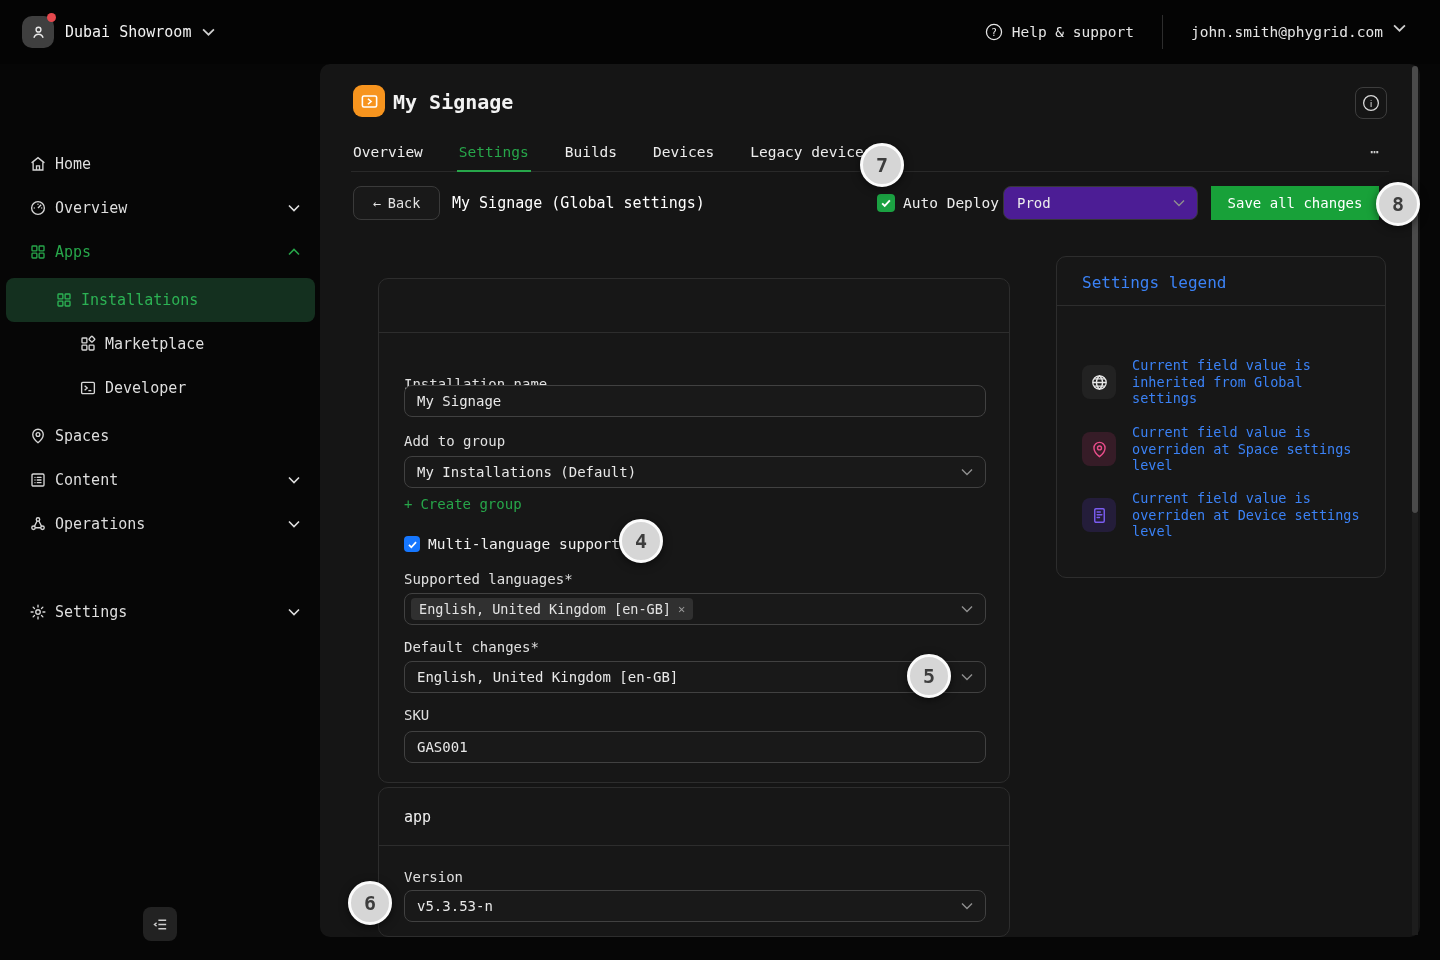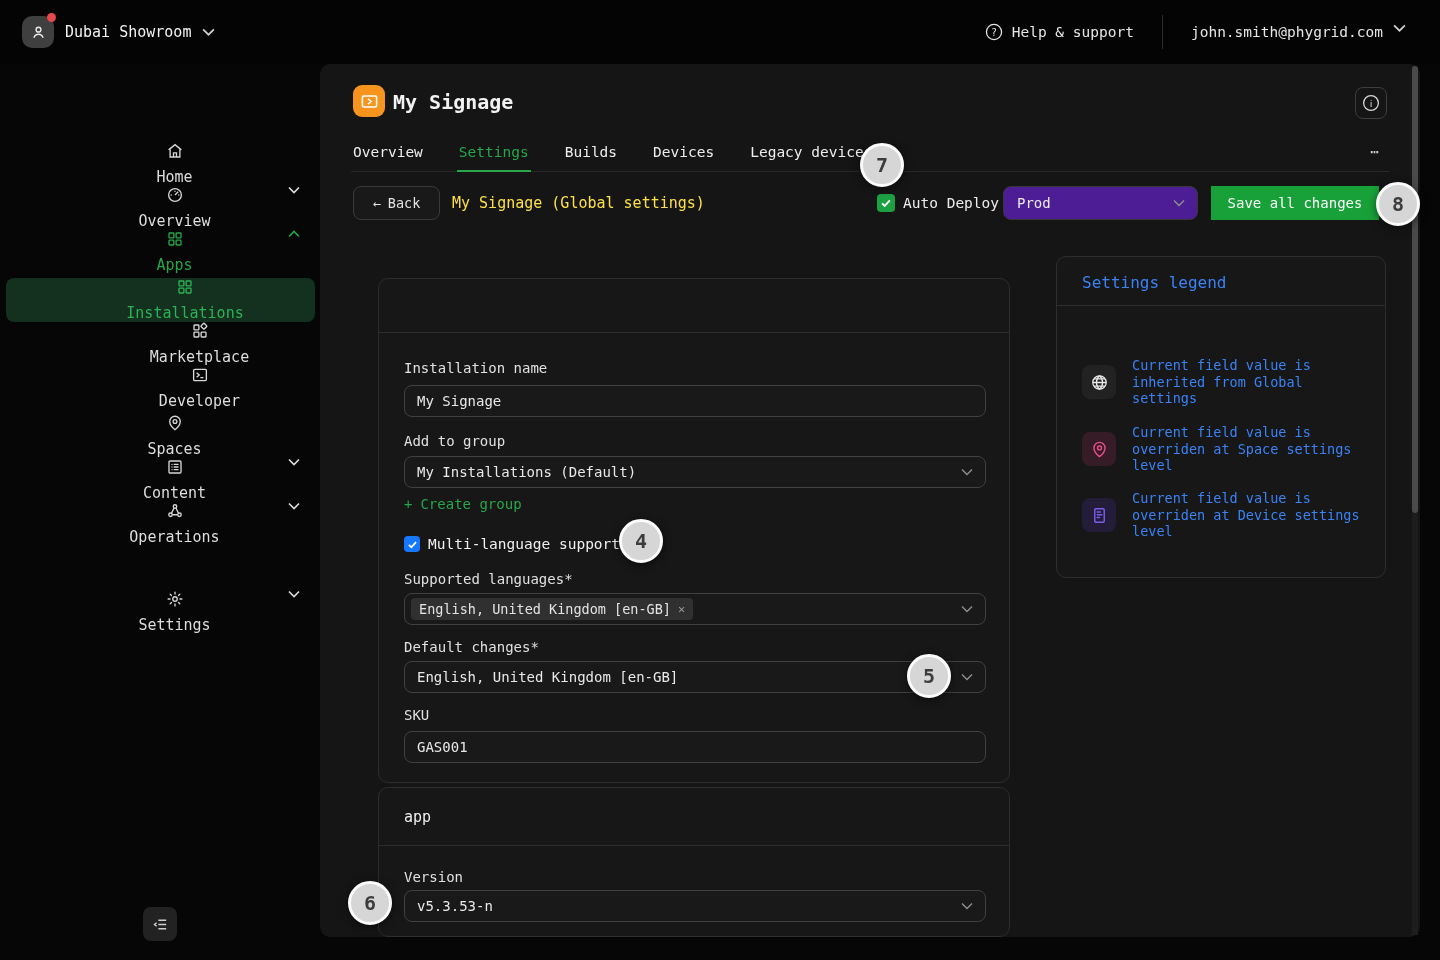--- a/index.html
+++ b/index.html
@@ -15,21 +15,21 @@
   .avatar .dot { position:absolute; right:-2px; top:-3px; width:9px; height:9px; border-radius:50%; background:#e5484d; }
   .org-name { font-size:15px; color:#f2f2f2; }
   .topbar-right { position:absolute; right:34px; top:0; height:64px; display:flex; align-items:center; gap:18px; }
   .help-group { display:flex; align-items:center; gap:9px; color:#e6e6e6; font-size:14.5px; cursor:pointer; }
   .tb-divider { width:1px; height:34px; background:#2d2d2d; margin:0 10px; }
   .user-group { display:flex; gap:10px; font-size:14.5px; cursor:pointer; }
   .chev { color:#cfcfcf; }
 
   
   .sidebar { position:absolute; left:0; top:64px; width:320px; height:896px; background:#060606; }
-  .side-row { position:absolute; left:0; width:320px; height:44px; display:flex; align-items:center; gap:8px; padding-left:29px; font-size:15px; color:#dedede; cursor:pointer;flex-direction:column; }
+  .side-row { position:absolute; left:0; width:320px; height:44px; display:flex; align-items:center; gap:8px; padding-left:29px; font-size:15px; color:#dedede; cursor:pointer; }
   .side-row .icn { width:18px; height:18px; color:#d6d6d6; flex:0 0 18px; }
   .side-row .chev-r { position:absolute; right:20px; }
   .side-row.green, .side-row.green .icn { color:#27a64a;gap:8px; }
   .side-sub { padding-left:79px; }
   .side-active { left:6px; width:309px; border-radius:8px; background:#14301f; padding-left:49px; }
   .side-active, .side-active .icn { color:#2cb254; }
   .collapse-btn { position:absolute; left:143px; top:907px; width:34px; height:34px; border-radius:8px; background:#222; border:none; color:#cfcfcf; display:flex; align-items:center; justify-content:center; cursor:pointer; }
 
   
   .panel { position:absolute; left:320px; top:64px; width:1100px; height:873px; background:#151515; border-radius:10px; }
@@ -38,21 +38,21 @@
   .info-btn { position:absolute; left:1035px; top:23px; width:32px; height:32px; border-radius:8px; border:1px solid #3d3d3d; background:transparent; color:#d9d9d9; display:flex; align-items:center; justify-content:center; cursor:pointer; }
 
   .tabs { position:absolute; left:31px; top:77px; width:1038px; height:31px; border-bottom:1px solid #292929; display:flex; gap:32px; }
   .tab { font-size:14.5px; color:#ededed; padding:3px 2px 0; cursor:pointer; position:relative; }
   .tab.active { color:#27a64a; }
   .tab.active::after { content:""; position:absolute; left:0; right:0; bottom:-1px; height:2px; background:#27a64a; }
   .tabs-more { position:absolute; right:8px; top:2px; color:#cfcfcf; font-size:15px; letter-spacing:2px; cursor:pointer; }
 
   .toolbar { position:absolute; left:0; top:122px; width:1100px; height:34px; }
   .back-btn { position:absolute; left:33px; top:0; width:87px; height:34px; border-radius:8px; border:1px solid #3a3a3a; background:#191919; color:#e3e3e3; font-family:inherit; font-size:13.5px; display:flex; align-items:center; justify-content:center; gap:7px; cursor:pointer; }
-  .context-title { position:absolute; left:132px; top:0; line-height:34px; font-size:15px; color:#fde047; }
+  .context-title { position:absolute; left:132px; top:0; line-height:34px; font-size:15px; color:#ffffff; }
   .cb { border-radius:4px; display:flex; align-items:center; justify-content:center; cursor:pointer; }
   .cb-green { position:absolute; left:557px; top:8px; width:18px; height:18px; background:#1ba142; }
   .auto-deploy-lbl { position:absolute; left:583px; top:0; line-height:34px; font-size:14.5px; color:#ededed; }
   .env-select { position:absolute; left:683px; top:0; width:195px; height:34px; border-radius:8px; border:1px solid #373737; background:#4c1d95; cursor:pointer; }
   .env-select .val { position:absolute; left:13px; line-height:32px; font-size:14px; color:#ededed; }
   .select-chev { position:absolute; right:12px; top:50%; transform:translateY(-50%); color:#8f8f8f; }
   .save-btn { position:absolute; left:891px; top:0; width:168px; height:34px; border-radius:0; border:none; background:#18a139; color:#fff; font-family:inherit; font-size:14px; cursor:pointer; }
 
   .card { position:absolute; background:#171717; border:1px solid #2d2d2d; border-radius:10px; overflow:hidden; }
   .card1 { left:58px; top:214px; width:632px; height:505px; }
@@ -322,21 +322,21 @@
               <path d="M1 1l5 5 5-5"></path>
             </svg>
         </span>
       </div>
       <button class="save-btn">Save all changes</button>
     </div>
 
     <section class="card card1">
       <div class="card-head"></div>
 
-      <div class="f-lbl" style="top:81px">Installation name</div>
+      <div class="f-lbl" style="top:97px">Installation name</div>
       <div class="f-box" style="top:106px">
         <span class="val">My Signage</span>
       </div>
 
       <div class="f-lbl" style="top:154px">Add to group</div>
       <div class="f-box sel" style="top:177px">
         <span class="val">My Installations (Default)</span>
         <span class="select-chev">
           <svg width="12" height="8" viewBox="0 0 12 7" fill="none" stroke="currentColor" stroke-width="1.4">
               <path d="M1 1l5 5 5-5"></path>

